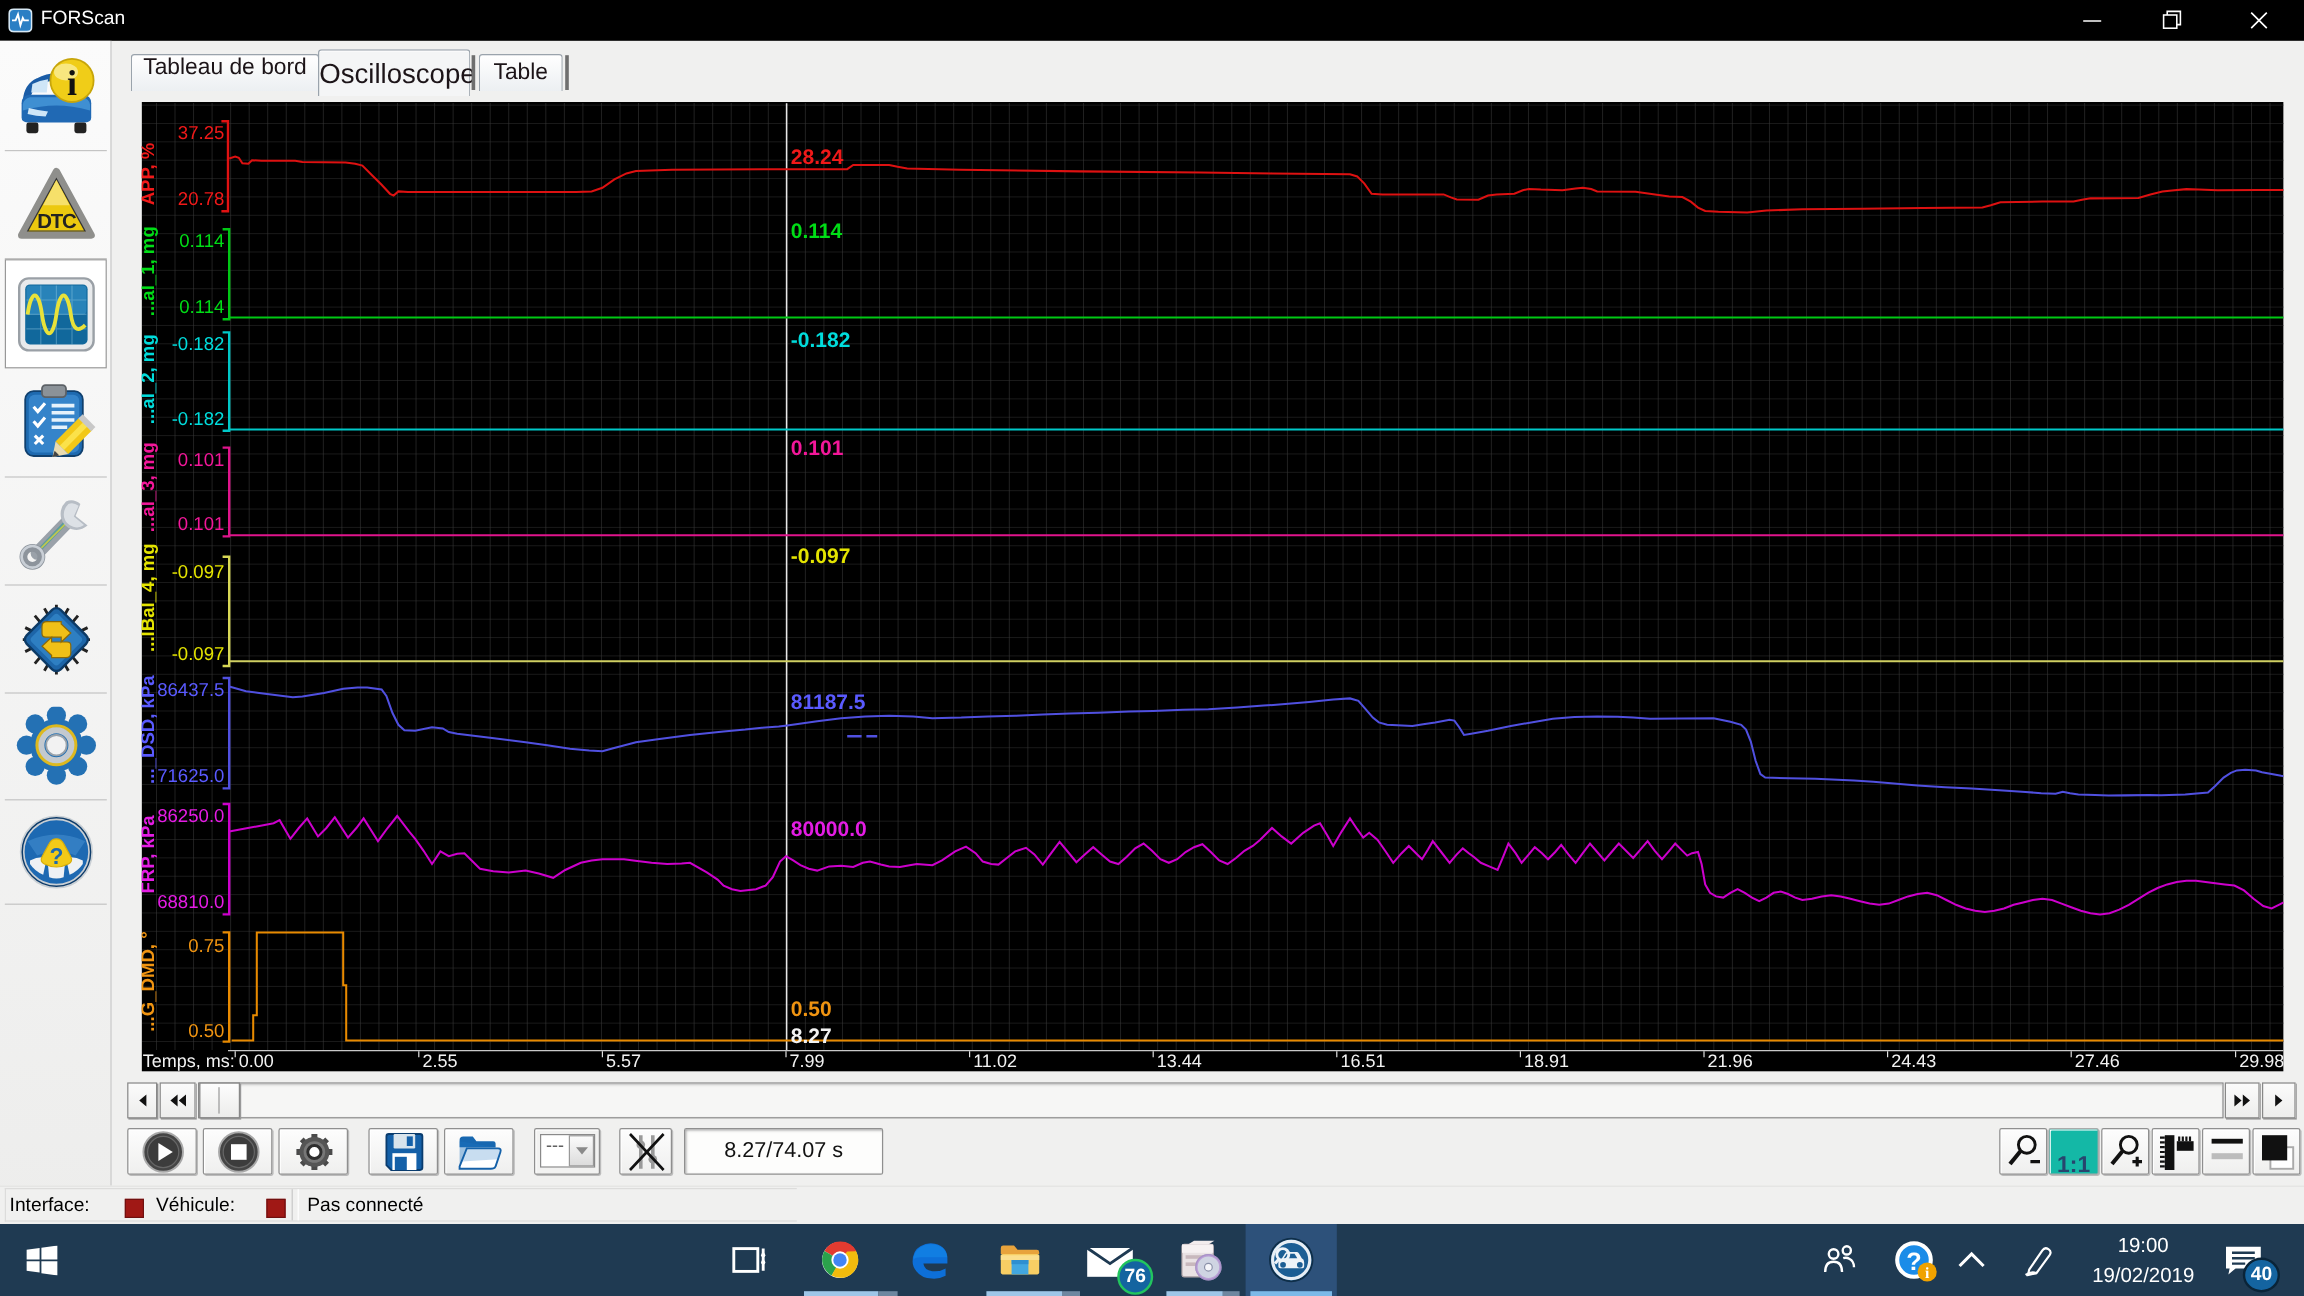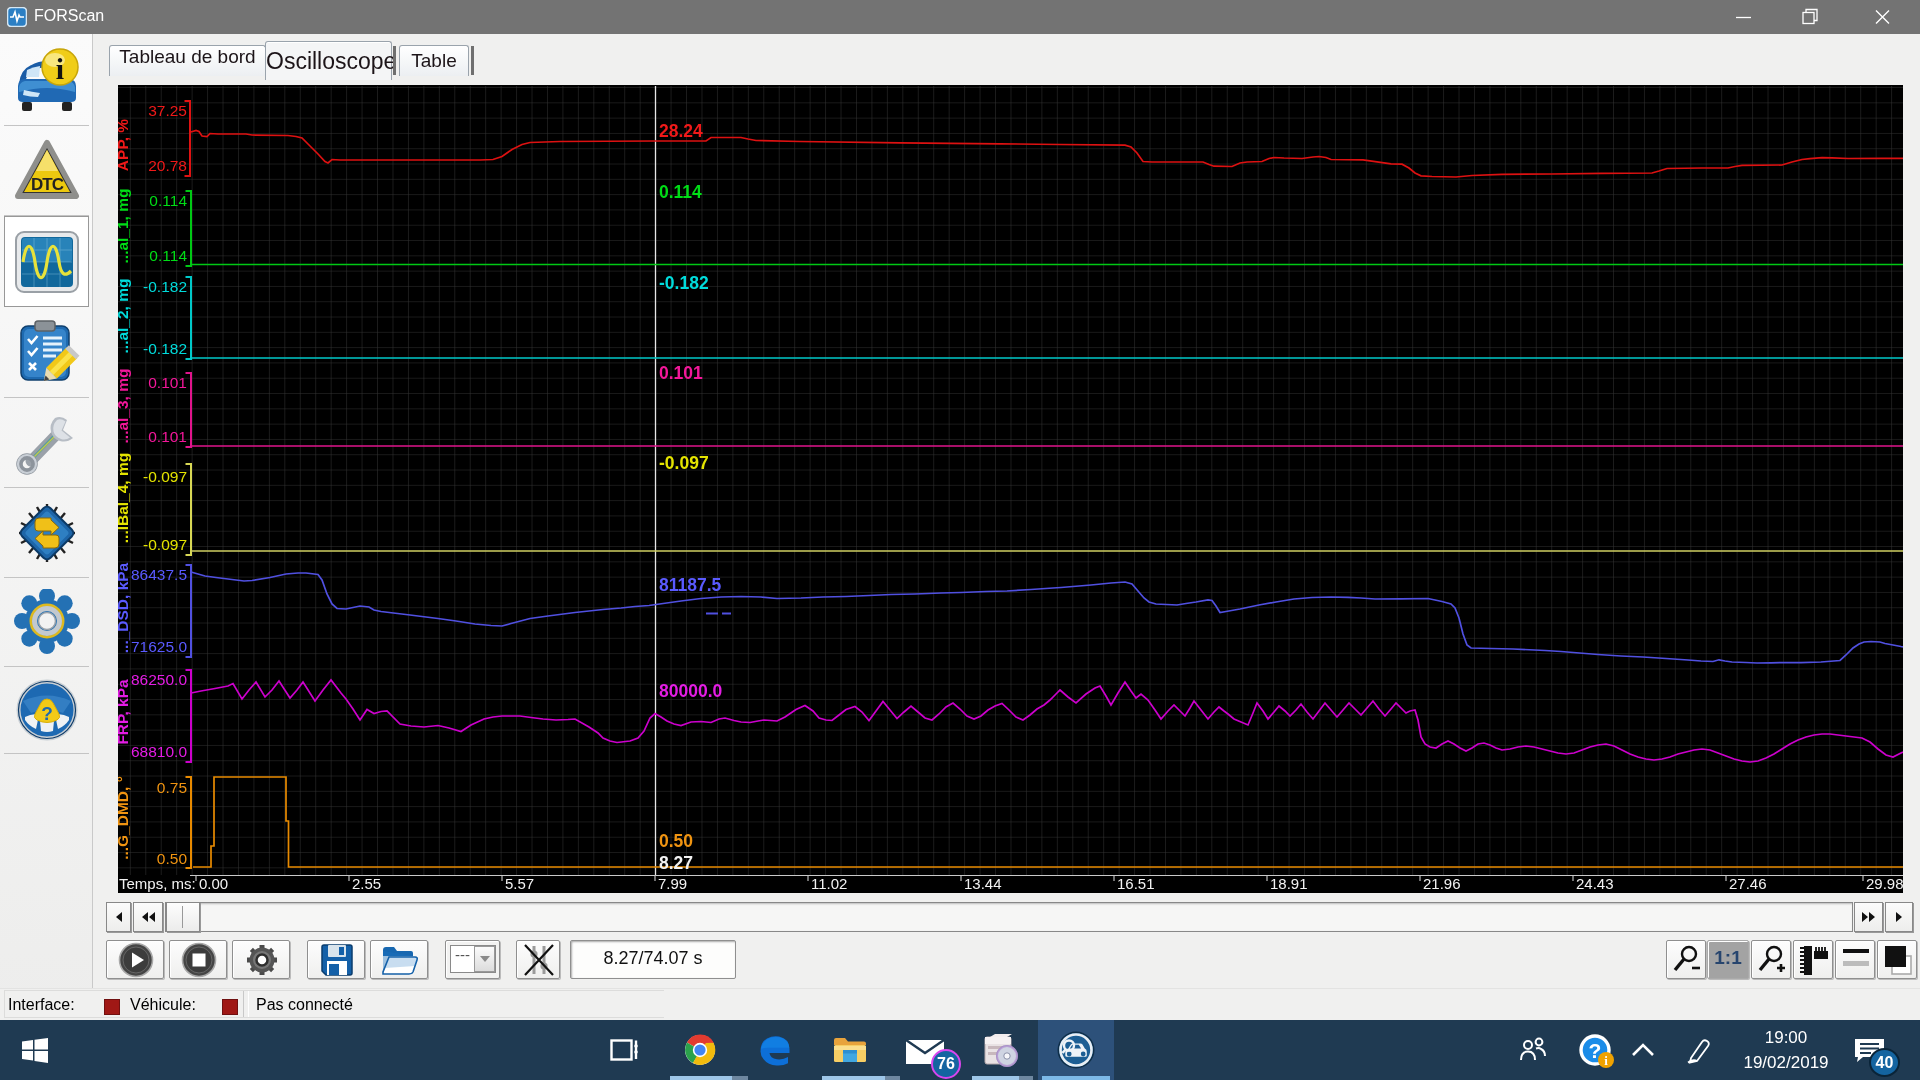--- a/index.html
+++ b/index.html
@@ -1,16 +1,16 @@
 <!DOCTYPE html>
 <html><head><meta charset="utf-8"><style>
 *{margin:0;padding:0;box-sizing:border-box}
 html,body{width:1920px;height:1080px;overflow:hidden;background:#f0f0ef;font-family:"Liberation Sans",sans-serif}
 .abs{position:absolute}
-#titlebar{left:0;top:0;width:1920px;height:34px;background:#737373;color:#fff}
+#titlebar{left:0;top:0;width:1920px;height:34px;background:#000000;color:#fff}
 #sidebar{left:0;top:34px;width:93px;height:986px;background:linear-gradient(180deg,#fbfbfb,#ededec);border-right:1px solid #c9c9c9}
 .sbtn{position:absolute;left:4px;width:85px;display:flex;align-items:center;justify-content:center;border-bottom:1px solid #c4c4c4}
 #taskbar{left:0;top:1020px;width:1920px;height:60px;background:#1f3a52}
 #statusbar{left:0;top:988px;width:1920px;height:32px;background:#f0f0ef;border-top:1px solid #e3e3e2;color:#000;font-size:16px}
 .tb{position:absolute;top:940px;height:39px;background:linear-gradient(180deg,#fdfdfd,#efefee);border:1px solid #8f8f8f;border-radius:2px;box-shadow:inset 1px 1px 0 #fff, 1px 1px 0 #bbb}
 .sb{position:absolute;top:902px;height:30px;background:linear-gradient(180deg,#fbfbfb,#ededec);border:1px solid #888;box-shadow:1px 1px 0 #999}
 </style></head>
 <body>
 
 <div class="abs" id="titlebar">
@@ -363,21 +363,21 @@
     </svg>
   </div>
   <div class="tb" style="left:570px;width:166px;background:#fdfdfc;box-shadow:inset 1px 1px 2px #aaa;text-align:center;font-size:18px;color:#111;padding-top:7px">8.27/74.07 s</div>
   <div class="tb" style="left:1666px;width:40px">
     <svg class="abs" style="left:5px;top:3px" width="30" height="30" viewBox="0 0 30 30">
         <circle cx="17" cy="10" r="7" fill="none" stroke="#111" stroke-width="2.4"></circle>
         <path d="M12 15 L3 26" stroke="#111" stroke-width="3.4"></path>
         <path d="M20 24 H28" stroke="#111" stroke-width="2.6"></path>
       </svg>
   </div>
-  <div class="tb" style="left:1707px;width:42px;background:#a3a3a3;border-color:#aaa;font-size:19px;font-weight:bold;color:#27456e;text-align:center;padding-top:6px">1:1</div>
+  <div class="tb" style="left:1707px;width:42px;background:#14b8a6;border-color:#aaa;font-size:19px;font-weight:bold;color:#27456e;text-align:center;padding-top:20px">1:1</div>
   <div class="tb" style="left:1751px;width:40px">
     <svg class="abs" style="left:5px;top:3px" width="30" height="30" viewBox="0 0 30 30">
         <circle cx="17" cy="10" r="7" fill="none" stroke="#111" stroke-width="2.4"></circle>
         <path d="M12 15 L3 26" stroke="#111" stroke-width="3.4"></path>
         <path d="M20 24 H28 M24 20 V28" stroke="#111" stroke-width="2.6"></path>
       </svg>
   </div>
   <div class="tb" style="left:1793px;width:40px">
     <svg class="abs" style="left:4px;top:2px" width="32" height="34" viewBox="0 0 32 34">
       <rect x="6" y="3" width="8" height="29" fill="#111"></rect>
@@ -448,21 +448,21 @@
    <path d="M1 4 Q1 2 3 2 L12 2 L15 5.5 L31 5.5 Q33 5.5 33 7.5 L33 9 L1 9 Z" fill="#e8a33c"></path>
    <rect x="1" y="9" width="32" height="17" rx="1.5" fill="#f7ce64"></rect>
    <path d="M1 10 L33 10 L33 14 L1 14 Z" fill="#fbdf8e"></path>
    <rect x="10" y="14" width="14" height="12" fill="#42a7e0"></rect>
    <rect x="10" y="14" width="14" height="3.5" fill="#2e8fd0"></rect>
  </svg>
  <svg class="abs" style="left:905px;top:19px" width="40" height="26" viewBox="0 0 40 26">
       <rect x="1" y="1" width="38" height="24" fill="#fff"></rect>
       <path d="M1 1 L20 14 L39 1" fill="none" stroke="#1f3a52" stroke-width="2.4"></path>
     </svg>
- <div class="abs" style="left:931px;top:29px;width:30px;height:30px;border-radius:50%;background:#1464a0;border:2px solid #d946ef;color:#fff;font-size:16px;font-weight:bold;text-align:center;line-height:26px">76</div>
+ <div class="abs" style="left:931px;top:29px;width:30px;height:30px;border-radius:50%;background:#1464a0;border:2px solid #22c55e;color:#fff;font-size:16px;font-weight:bold;text-align:center;line-height:26px">76</div>
  <svg class="abs" style="left:982px;top:13px" width="37" height="35" viewBox="0 0 37 35">
    <rect x="3" y="4" width="26" height="27" rx="2" fill="#e9e2e4" stroke="#b5a8ac" stroke-width="1"></rect>
    <rect x="3" y="4" width="26" height="7" fill="#f6f1f2"></rect>
    <rect x="6" y="13" width="20" height="3" fill="#c8b8bd"></rect>
       <rect x="6" y="19" width="20" height="3" fill="#c8b8bd"></rect>
    <path d="M8 4 L13 1 L30 1 L25 4 Z" fill="#f2eced"></path>
    <circle cx="25" cy="23" r="10.5" fill="#cfd4e2" stroke="#9aa0b8" stroke-width="1"></circle>
    <circle cx="25" cy="23" r="10" fill="none" stroke="#b08ad0" stroke-width="2" opacity="0.7"></circle>
    <circle cx="25" cy="23" r="3.2" fill="#f6f6fa" stroke="#8a90a8" stroke-width="1"></circle>
  </svg>

